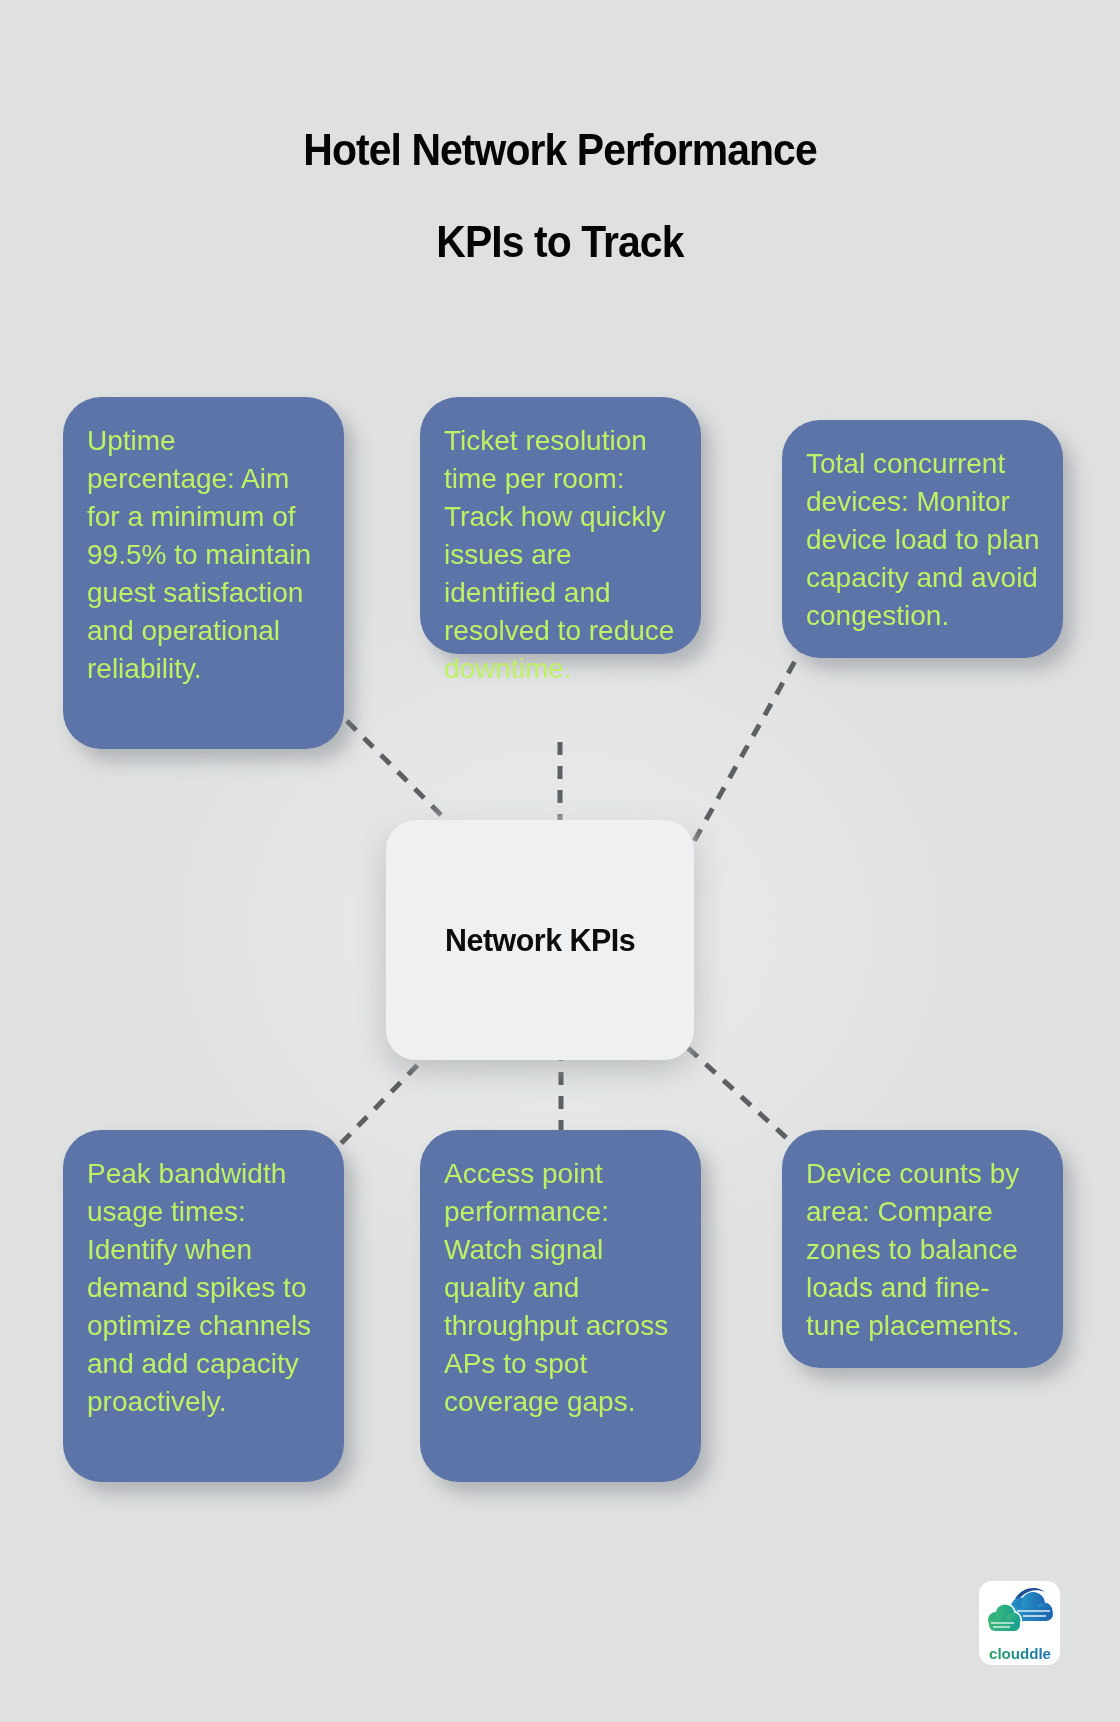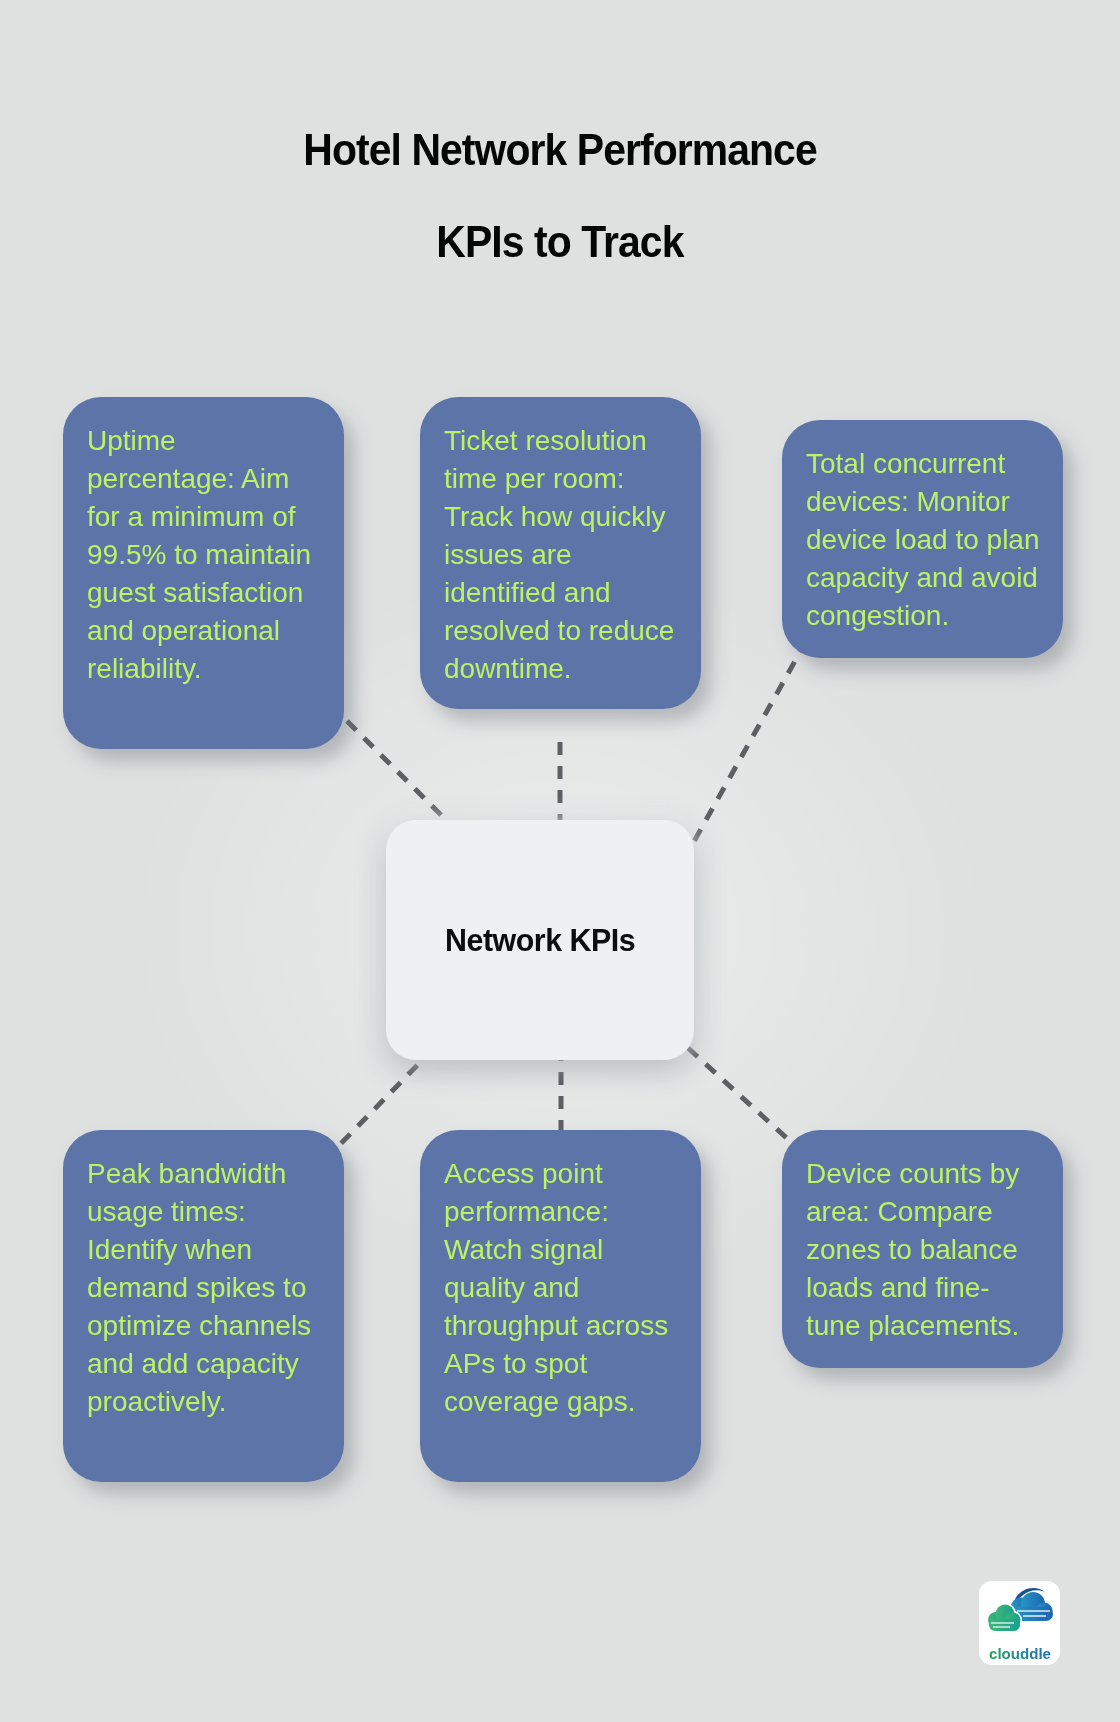--- a/index.html
+++ b/index.html
@@ -28,21 +28,21 @@
     position:absolute;z-index:2;
     width:281px;box-sizing:border-box;
     background:#5c74a7;
     border-radius:38px;
     padding:25px 20px 24px 24px;
     color:#bef264;
     font-size:28px;line-height:38px;
     box-shadow:10px 12px 18px rgba(122,127,133,0.45);
   }
   .card.c1{left:63px;top:397px;height:352px;}
-  .card.c2{left:420px;top:397px;height:312px;}
+  .card.c2{left:420px;top:397px;height:257px;}
   .card.c3{left:782px;top:397px;height:238px;margin-top:23px;}
   .card.c4{left:63px;top:1130px;height:352px;}
   .card.c5{left:420px;top:1130px;height:352px;}
   .card.c6{left:782px;top:1130px;height:238px;}
   
   .center-node{
     position:absolute;z-index:3;
     left:386px;top:820px;width:308px;height:240px;
     background:#eef0f2;border-radius:30px;
     display:flex;align-items:center;justify-content:center;

